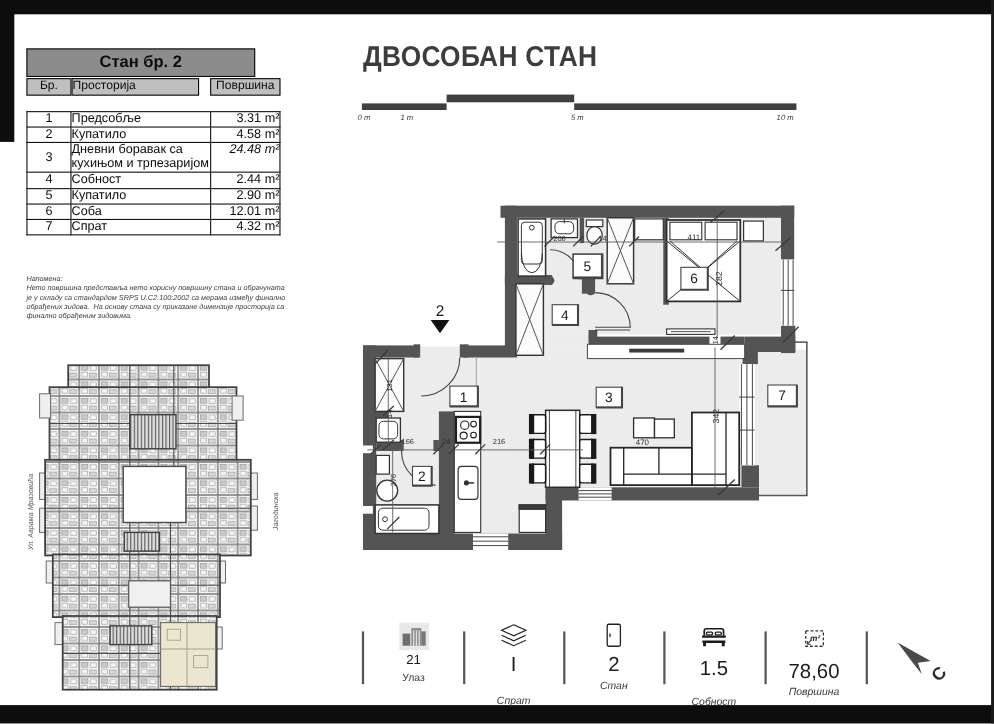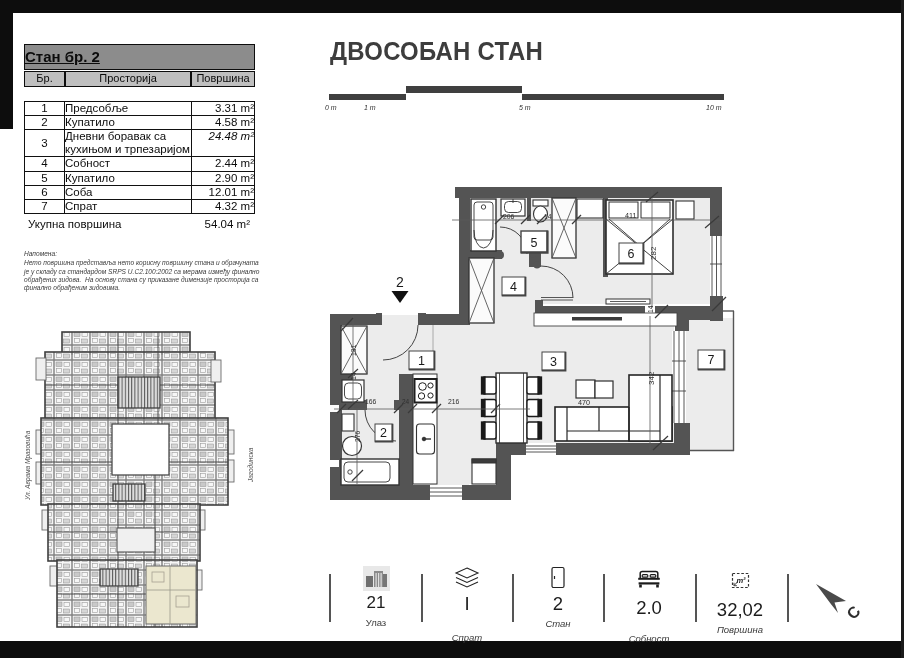--- a/index.html
+++ b/index.html
@@ -13,25 +13,25 @@
 <div id="page">
 
 <div class="abs" style="left:0;top:0;width:904px;height:13px;background:#0d0d0d;"></div>
 
 <div class="abs" style="left:0;top:641px;width:904px;height:17px;background:#0d0d0d;"></div>
 
 <div class="abs" style="left:0;top:0;width:13px;height:129px;background:#0d0d0d;"></div>
 
 <div class="abs" style="left:901px;top:0;width:3px;height:658px;background:#1a1a1a;"></div>
 
-<div class="abs" style="left:24px;top:44px;width:231px;height:26px;background:#8c8c8c;border:1.5px solid #0d0d0d;box-sizing:border-box;text-align:left;font-weight:bold;font-size:15px;line-height:23px;color:#0c0c0c;text-decoration:underline;">Стан бр. 2</div>
+<div class="abs" style="left:24px;top:44px;width:208px;height:26px;background:#8c8c8c;border:1.5px solid #0d0d0d;box-sizing:border-box;text-align:center;font-weight:bold;font-size:15px;line-height:23px;color:#0c0c0c;">Стан бр. 2</div>
 
 <div class="abs" style="left:24px;top:71px;width:231px;height:16px;">
   <div class="abs" style="left:0;top:0;width:41px;height:16px;background:#bfbfbf;border:1.5px solid #0d0d0d;box-sizing:border-box;text-align:center;font-size:11px;line-height:13px;color:#0c0c0c;">Бр.</div>
-  <div class="abs" style="left:41px;top:0;width:126px;height:16px;background:#bfbfbf;border:1.5px solid #0d0d0d;box-sizing:border-box;text-align:center;font-size:11px;line-height:13px;color:#0c0c0c;">Просторија</div>
+  <div class="abs" style="left:41px;top:0;width:116px;height:16px;background:#bfbfbf;border:1.5px solid #0d0d0d;box-sizing:border-box;text-align:left;font-size:11px;line-height:13px;color:#0c0c0c;">Просторија</div>
   <div class="abs" style="left:167px;top:0;width:64px;height:16px;background:#bfbfbf;border:1.5px solid #0d0d0d;box-sizing:border-box;text-align:center;font-size:11px;line-height:13px;color:#0c0c0c;">Површина</div>
 </div>
 
 <table class="rooms abs" style="left:24px;top:101px;width:231px;">
   <colgroup>
         <col style="width:41px">
         <col style="width:126px">
         <col style="width:64px">
       </colgroup>
   <tbody style="font-size:11.5px;color:#0c0c0c;">
@@ -73,23 +73,20 @@
   </tbody>
 </table>
 <style>
   table.rooms{line-height:13px;}
   table.rooms td{border:1px solid #111;height:13.2px;padding:0;}
   td.c1{text-align:center;width:41px;}
   td.c2{padding-left:3px;width:126px;}
   td.c3{text-align:right;padding-right:3px;width:64px;}
 </style>
 
-<div class="abs" style="left:28px;top:218px;width:222px;font-size:11.5px;color:#0c0c0c;">
-  <span>Укупна површина</span><span style="float:right;">54.04 m²</span>
-</div>
 
 <div class="abs" style="left:24px;top:250px;width:300px;font-style:italic;font-size:6.6px;line-height:8.3px;color:#3b3b3b;">
   <div style="margin-bottom:1px;">Напомена:</div>
   <div>Нето површина представља нето корисну површину стана и обрачуната<br>
   је у складу са стандардом SRPS U.C2.100:2002 са мерама између финално<br>
   обрађених зидова.&nbsp; На основу стана су приказане димензије просторија са<br>
   финално обрађеним зидовима.</div>
 </div>
 
 <div class="abs" style="left:330px;top:36px;font-weight:bold;font-size:26px;letter-spacing:0.3px;color:#3d3d3d;transform:scaleX(0.92);transform-origin:0 0;">ДВОСОБАН СТАН</div>
@@ -111,21 +108,21 @@
 
 <div class="abs" style="left:331px;top:566px;width:90px;text-align:center;">
   <div style="height:26px;"><svg width="27" height="25" viewBox="0 0 27 25" style="background:#e8e8e8;">
           <rect x="3" y="10" width="7" height="11" fill="#6f6f6f"></rect>
           <rect x="11" y="5" width="9" height="16" fill="#8a8a8a"></rect>
           <rect x="20" y="8" width="4" height="13" fill="#777"></rect>
           <rect x="12.5" y="7" width="1.2" height="14" fill="#e0e0e0"></rect>
           <rect x="15" y="7" width="1.2" height="14" fill="#e0e0e0"></rect>
           <rect x="17.5" y="7" width="1.2" height="14" fill="#e0e0e0"></rect>
         </svg></div>
-  <div style="font-size:17px;color:#1c1c1c;margin-top:1px;">21</div>
+  <div style="font-size:12px;color:#1c1c1c;margin-top:1px;">21</div>
   <div style="font-size:9.5px;color:#3a3a3a;margin-top:4px;">Улаз</div>
 </div>
 
 <div class="abs" style="left:422px;top:566px;width:90px;text-align:center;">
   <div style="height:26px;"><svg width="26" height="25" viewBox="0 0 26 25">
           <g fill="none" stroke="#222" stroke-width="1.1">
             <path d="M13 2 L24 7 L13 12 L2 7 Z"></path>
             <path d="M2 11.5 L13 16.5 L24 11.5"></path>
             <path d="M2 16 L13 21 L24 16"></path>
           </g>
@@ -148,32 +145,32 @@
           <g fill="none" stroke="#1b1b1b">
     <path d="M3.2 8 L3.2 3.6 Q3.2 1.6 5.2 1.6 L18.8 1.6 Q20.8 1.6 20.8 3.6 L20.8 8" stroke-width="1.5"></path>
     <rect x="5.2" y="4.6" width="5.6" height="2.6" rx="1" stroke-width="1.2"></rect>
     <rect x="13.2" y="4.6" width="5.6" height="2.6" rx="1" stroke-width="1.2"></rect>
     <line x1="1.2" y1="8.8" x2="22.8" y2="8.8" stroke-width="2"></line>
     <line x1="1.6" y1="13.4" x2="22.4" y2="13.4" stroke-width="2.2"></line>
     <rect x="2.2" y="14.5" width="2.6" height="3" fill="#1b1b1b" stroke="none"></rect>
     <rect x="19.2" y="14.5" width="2.6" height="3" fill="#1b1b1b" stroke="none"></rect>
   </g>
         </svg></div>
-  <div style="font-size:18.5px;color:#1c1c1c;margin-top:1px;">2.0</div>
+  <div style="font-size:18.5px;color:#1c1c1c;margin-top:1px;">1.5</div>
   <div style="font-size:9.5px;font-style:italic;color:#3a3a3a;margin-top:14px;">Собност</div>
 </div>
 
 <div class="abs" style="left:695px;top:566px;width:90px;text-align:center;">
   <div style="height:26px;padding-top:6px;"><svg width="19" height="17" viewBox="0 0 19 17">
           <rect x="1.5" y="1.5" width="16" height="14" fill="none" stroke="#333" stroke-width="1.2" stroke-dasharray="2.6,1.8"></rect>
           <text x="10" y="11" font-family="Liberation Sans, sans-serif" font-size="7.5" font-style="italic" font-weight="bold" text-anchor="middle" fill="#222">m²</text>
           <line x1="3" y1="13.5" x2="6.5" y2="10" stroke="#333" stroke-width="1"></line>
           <path d="M3 10.8 L3 13.7 L5.9 13.7" fill="none" stroke="#333" stroke-width="0.9"></path>
         </svg></div>
-  <div style="font-size:18.5px;color:#1c1c1c;margin-top:1px;">32,02</div>
+  <div style="font-size:18.5px;color:#1c1c1c;margin-top:1px;">78,60</div>
   <div style="font-size:9.5px;font-style:italic;color:#3a3a3a;margin-top:3px;">Површина</div>
 </div>
 
 <svg class="abs" style="left:10px;top:325px;" width="270" height="315" viewBox="10 325 270 315">
   <defs>
     <pattern id="rm" width="18" height="15" patternUnits="userSpaceOnUse">
       <rect x="0.35" y="0.35" width="17.3" height="14.3" fill="#f6f6f6" stroke="#7e7e7e" stroke-width="0.7"></rect>
       <rect x="2" y="2" width="6" height="4.5" fill="#c9c9c9" stroke="#909090" stroke-width="0.5"></rect>
       <rect x="10" y="2.5" width="5.5" height="4" fill="none" stroke="#9a9a9a" stroke-width="0.6"></rect>
       <rect x="2.5" y="8.5" width="5" height="4" fill="none" stroke="#9a9a9a" stroke-width="0.6"></rect>

